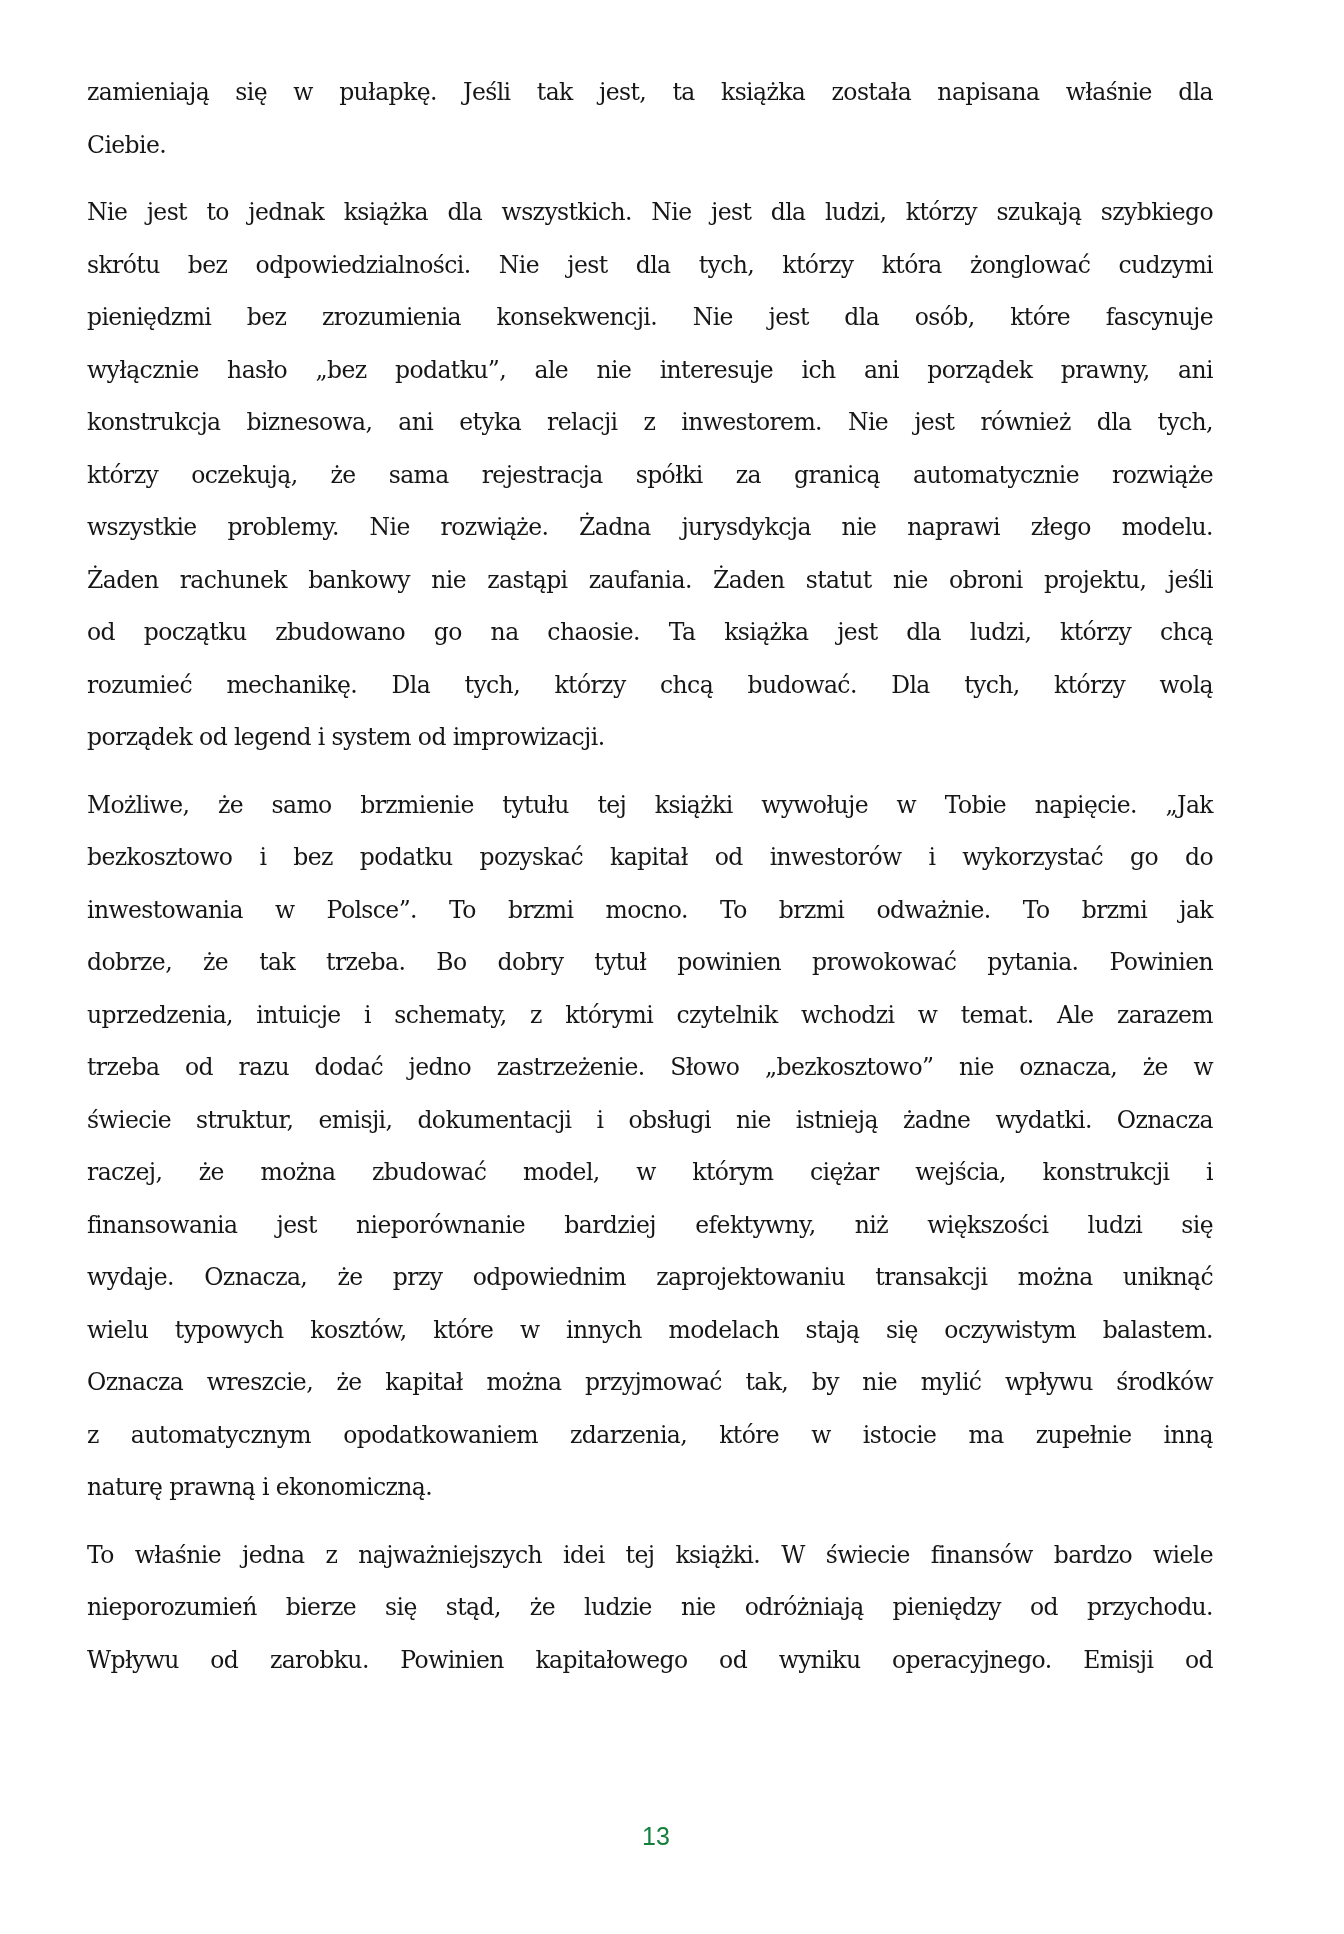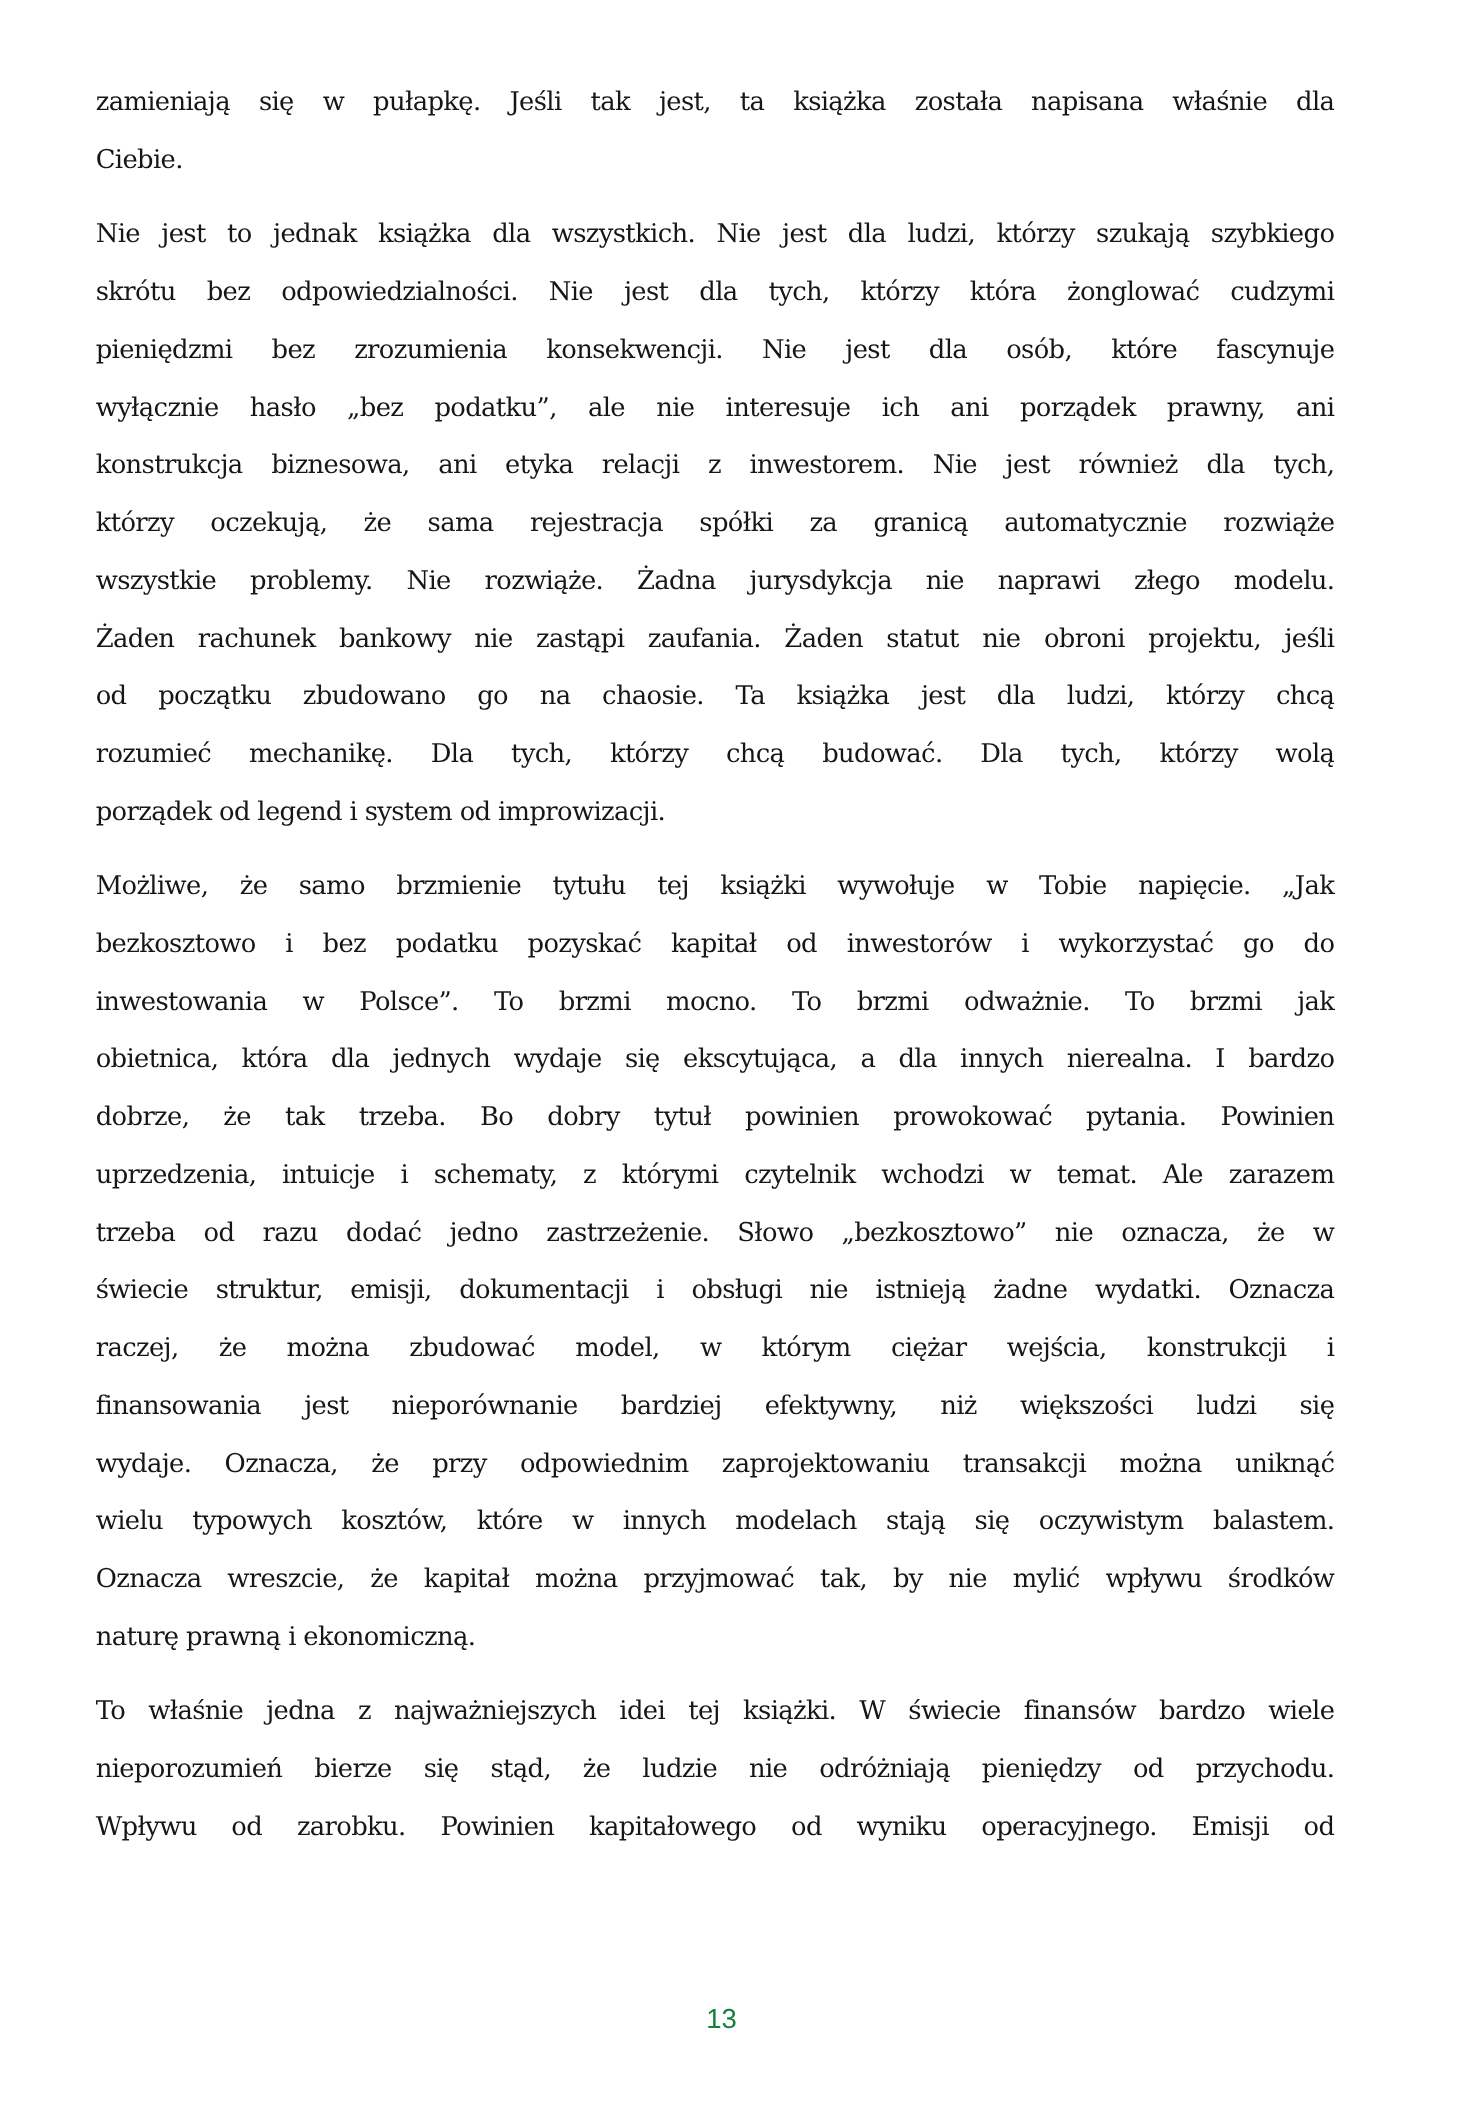--- a/index.html
+++ b/index.html
@@ -80,30 +80,30 @@
       <span class="line">Żaden rachunek bankowy nie zastąpi zaufania. Żaden statut nie obroni projektu, jeśli</span>
       <span class="line">od początku zbudowano go na chaosie. Ta książka jest dla ludzi, którzy chcą</span>
       <span class="line">rozumieć mechanikę. Dla tych, którzy chcą budować. Dla tych, którzy wolą</span>
       <span class="line last">porządek od legend i system od improwizacji.</span>
     </div>
 
     <div class="para">
       <span class="line">Możliwe, że samo brzmienie tytułu tej książki wywołuje w Tobie napięcie. „Jak</span>
       <span class="line">bezkosztowo i bez podatku pozyskać kapitał od inwestorów i wykorzystać go do</span>
       <span class="line">inwestowania w Polsce”. To brzmi mocno. To brzmi odważnie. To brzmi jak</span>
-      <span class="line">obietnica, która dla jednych wydaje się ekscytująca, a dla innych nierealna. I bardzo</span>
       <span class="line">dobrze, że tak trzeba. Bo dobry tytuł powinien prowokować pytania. Powinien</span>
       <span class="line">uprzedzenia, intuicje i schematy, z którymi czytelnik wchodzi w temat. Ale zarazem</span>
       <span class="line">trzeba od razu dodać jedno zastrzeżenie. Słowo „bezkosztowo” nie oznacza, że w</span>
       <span class="line">świecie struktur, emisji, dokumentacji i obsługi nie istnieją żadne wydatki. Oznacza</span>
       <span class="line">raczej, że można zbudować model, w którym ciężar wejścia, konstrukcji i</span>
       <span class="line">finansowania jest nieporównanie bardziej efektywny, niż większości ludzi się</span>
       <span class="line">wydaje. Oznacza, że przy odpowiednim zaprojektowaniu transakcji można uniknąć</span>
       <span class="line">wielu typowych kosztów, które w innych modelach stają się oczywistym balastem.</span>
       <span class="line">Oznacza wreszcie, że kapitał można przyjmować tak, by nie mylić wpływu środków</span>
+      <span class="line">z automatycznym opodatkowaniem zdarzenia, które w istocie ma zupełnie inną</span>
       <span class="line last">naturę prawną i ekonomiczną.</span>
     </div>
 
     <div class="para">
       <span class="line">To właśnie jedna z najważniejszych idei tej książki. W świecie finansów bardzo wiele</span>
       <span class="line">nieporozumień bierze się stąd, że ludzie nie odróżniają pieniędzy od przychodu.</span>
       <span class="line">Wpływu od zarobku. Powinien kapitałowego od wyniku operacyjnego. Emisji od</span>
     </div>
 
   </div>

